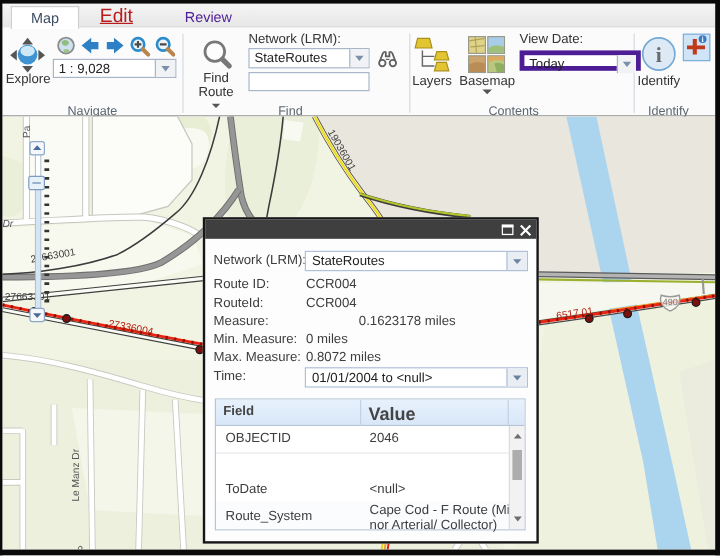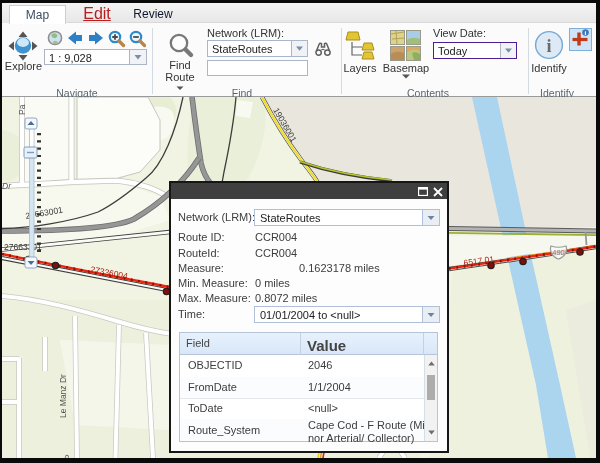--- a/index.html
+++ b/index.html
@@ -9,21 +9,21 @@
 </style>
 </head>
 <body>
 
 <div class="abs" id="tabrow" style="left:2px;top:3px;width:594px;height:20px;background:linear-gradient(#f4f4f4,#e7e7e7);"></div>
 <div class="abs" style="left:67px;top:22px;width:529px;height:1px;background:#d9d9d9;"></div>
 <div class="abs" id="ribbon" style="left:2px;top:23px;width:594px;height:73px;background:#fbfbfc;border-bottom:1px solid #9a9a9a;"></div>
 
 <div class="abs" style="left:9px;top:5px;width:57px;height:19px;background:#fff;border:1px solid #cfcfcf;border-bottom:none;box-sizing:border-box;text-align:center;font-size:12px;line-height:19px;color:#3c4d63;">Map</div>
 <div class="abs" style="left:78px;top:5px;width:38px;height:18px;text-align:center;font-size:16px;line-height:18px;color:#b91c1c;text-decoration:underline;">Edit</div>
-<div class="abs" style="left:128px;top:5px;width:50px;height:18px;text-align:center;font-size:12px;line-height:18px;color:#0f172a;">Review</div>
+<div class="abs" style="left:154px;top:5px;width:50px;height:18px;font-size:12px;line-height:18px;color:#4c1d95;">Review</div>
 
 <div class="abs" style="left:152px;top:28px;width:1px;height:66px;background:#d4dae2;"></div>
 <div class="abs" style="left:341px;top:28px;width:1px;height:66px;background:#d4dae2;"></div>
 <div class="abs" style="left:528px;top:28px;width:1px;height:66px;background:#d4dae2;"></div>
 
 <div class="abs" style="left:37px;top:87px;width:80px;text-align:center;font-size:10.5px;color:#5b6770;">Navigate</div>
 <div class="abs" style="left:202px;top:87px;width:80px;text-align:center;font-size:10.5px;color:#5b6770;">Find</div>
 <div class="abs" style="left:388px;top:87px;width:80px;text-align:center;font-size:10.5px;color:#5b6770;">Contents</div>
 <div class="abs" style="left:517px;top:87px;width:80px;text-align:center;font-size:10.5px;color:#5b6770;">Identify</div>
 
@@ -107,21 +107,21 @@
   <path d="M1 24 Q6 20 14 23 L14 30 L1 30 Z" fill="#b98d55"></path>
   <rect x="16.5" y="16.5" width="14" height="14" fill="#b9c87c" stroke="#9a9a8a"></rect>
   <path d="M17 22 Q23 18 30 21 L30 17 L17 17 Z" fill="#e0a75e"></path>
   <path d="M22 23 Q26 21 30 24 L30 30 L24 30 Z" fill="#8fae62"></path>
 </svg>
 <div class="abs" style="left:380px;top:62px;width:52px;text-align:center;font-size:11px;color:#333;">Basemap</div>
 <svg class="abs" style="left:400px;top:73px;" width="12" height="6">
     <path d="M2 1.5 L10 1.5 L6 5.5 Z" fill="#555"></path>
   </svg>
 <div class="abs" style="left:433px;top:27px;font-size:11px;color:#333;">View Date:</div>
-<div class="abs" style="left:433px;top:42px;width:84px;height:17px;background:#fff;border:1px solid #4c1d95;box-sizing:border-box;text-align:center;">
+<div class="abs" style="left:433px;top:42px;width:101px;height:17px;background:#fff;border:4px solid #4c1d95;box-sizing:border-box;text-align:center;">
   <div class="abs" style="left:4px;top:1px;font-size:11px;color:#222;line-height:14px;">Today</div>
   <div class="abs" style="right:0;top:0;width:15px;height:15px;background:#f0f2f5;border-left:1px solid #aab6c6;">
     <svg width="15" height="15">
         <path d="M4 5.5 L11 5.5 L7.5 9.8 Z" fill="#7a8fa8"></path>
       </svg>
   </div>
 </div>
 
 <svg class="abs" style="left:534px;top:30px;" width="30" height="30" viewBox="0 0 30 30">
   <circle cx="15" cy="15" r="13.4" fill="#ddeaf6" stroke="#74a9d4" stroke-width="1.4"></circle>
@@ -307,33 +307,29 @@
   <div class="abs" style="left:5px;top:1px;font-size:11px;color:#222;line-height:14px;">01/01/2004 to &lt;null&gt;</div>
   <div class="abs" style="right:0;top:0;width:16px;height:15px;background:#e9eef5;border-left:1px solid #b0c0d8;">
     <svg width="16" height="15">
         <path d="M4.5 6 L11.5 6 L8 10 Z" fill="#6b82a0"></path>
       </svg>
   </div>
 </div>
 
 <div class="abs" style="left:179px;top:332px;width:259px;height:110px;border:1px solid #b5c4d6;background:#fff;box-sizing:border-box;">
   <div class="abs" style="left:0;top:0;width:257px;height:22px;background:linear-gradient(#e7f1fc,#d8e7f8);border-bottom:1px solid #b5c4d6;box-sizing:border-box;">
-    <div class="abs" style="left:6px;top:4px;font-size:11px;font-weight:normal;color:#444;">Field</div>
+    <div class="abs" style="left:6px;top:4px;font-size:11px;font-weight:bold;color:#444;">Field</div>
     <div class="abs" style="left:127px;top:4px;font-size:15px;font-weight:bold;color:#444;">Value</div>
     <div class="abs" style="left:120px;top:0;width:1px;height:22px;background:#c3d2e2;"></div>
     <div class="abs" style="left:243px;top:0;width:1px;height:22px;background:#c3d2e2;"></div>
   </div>
 
   <div class="abs" style="left:0;top:22px;width:244px;height:22px;border-bottom:1px solid #e4e8ec;">
     <div class="abs" style="left:8px;top:4px;font-size:11px;color:#3d3d3d;">OBJECTID</div>
     <div class="abs" style="left:128px;top:4px;font-size:11px;color:#3d3d3d;">2046</div>
-  </div>
-  <div class="abs" style="left:0;top:44px;width:244px;height:21px;border-bottom:1px solid #e4e8ec;background:#fafcfe;">
-    <div class="abs" style="left:8px;top:4px;font-size:11px;color:#3d3d3d;">FromDate</div>
-    <div class="abs" style="left:128px;top:4px;font-size:11px;color:#3d3d3d;">1/1/2004</div>
   </div>
   <div class="abs" style="left:0;top:65px;width:244px;height:21px;border-bottom:1px solid #e4e8ec;">
     <div class="abs" style="left:8px;top:4px;font-size:11px;color:#3d3d3d;">ToDate</div>
     <div class="abs" style="left:128px;top:4px;font-size:11px;color:#3d3d3d;">&lt;null&gt;</div>
   </div>
   <div class="abs" style="left:0;top:86px;width:244px;height:22px;background:#fafcfe;">
     <div class="abs" style="left:8px;top:5px;font-size:11px;color:#3d3d3d;">Route_System</div>
     <div class="abs" style="left:128px;top:0px;font-size:11px;color:#3d3d3d;line-height:12.5px;white-space:nowrap;">Cape Cod - F Route (Mi<br>nor Arterial/ Collector)</div>
   </div>
 

